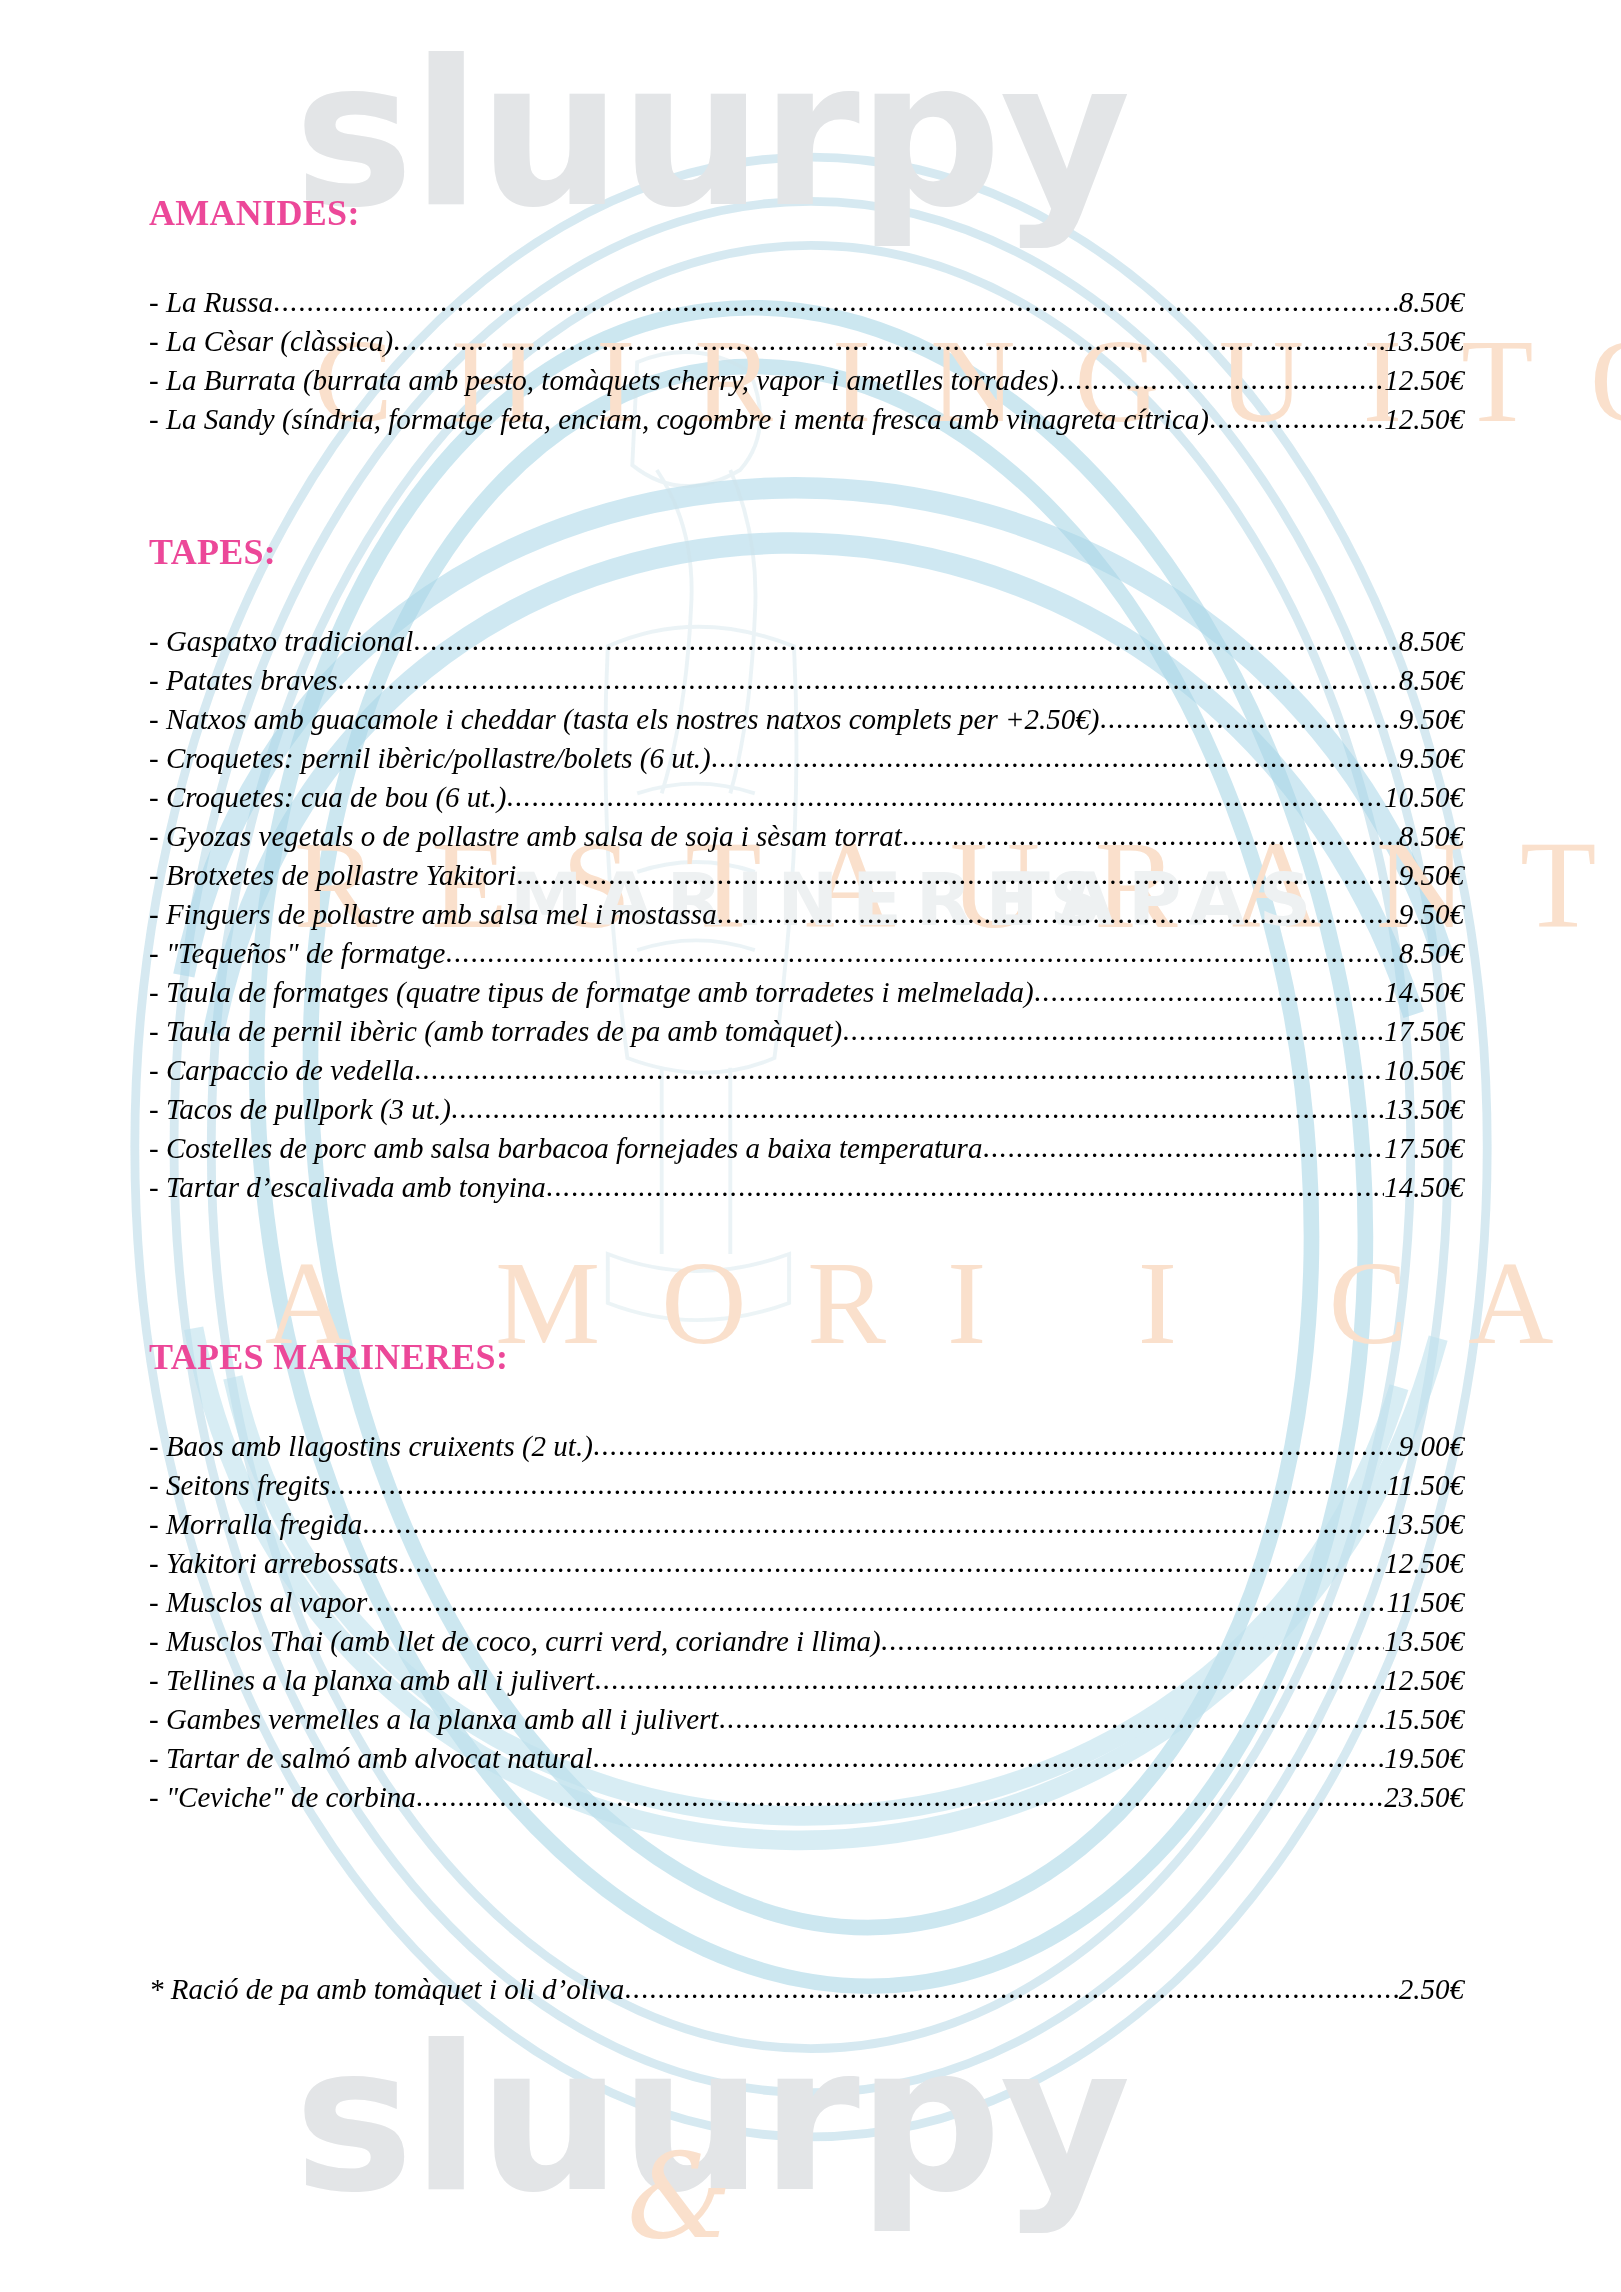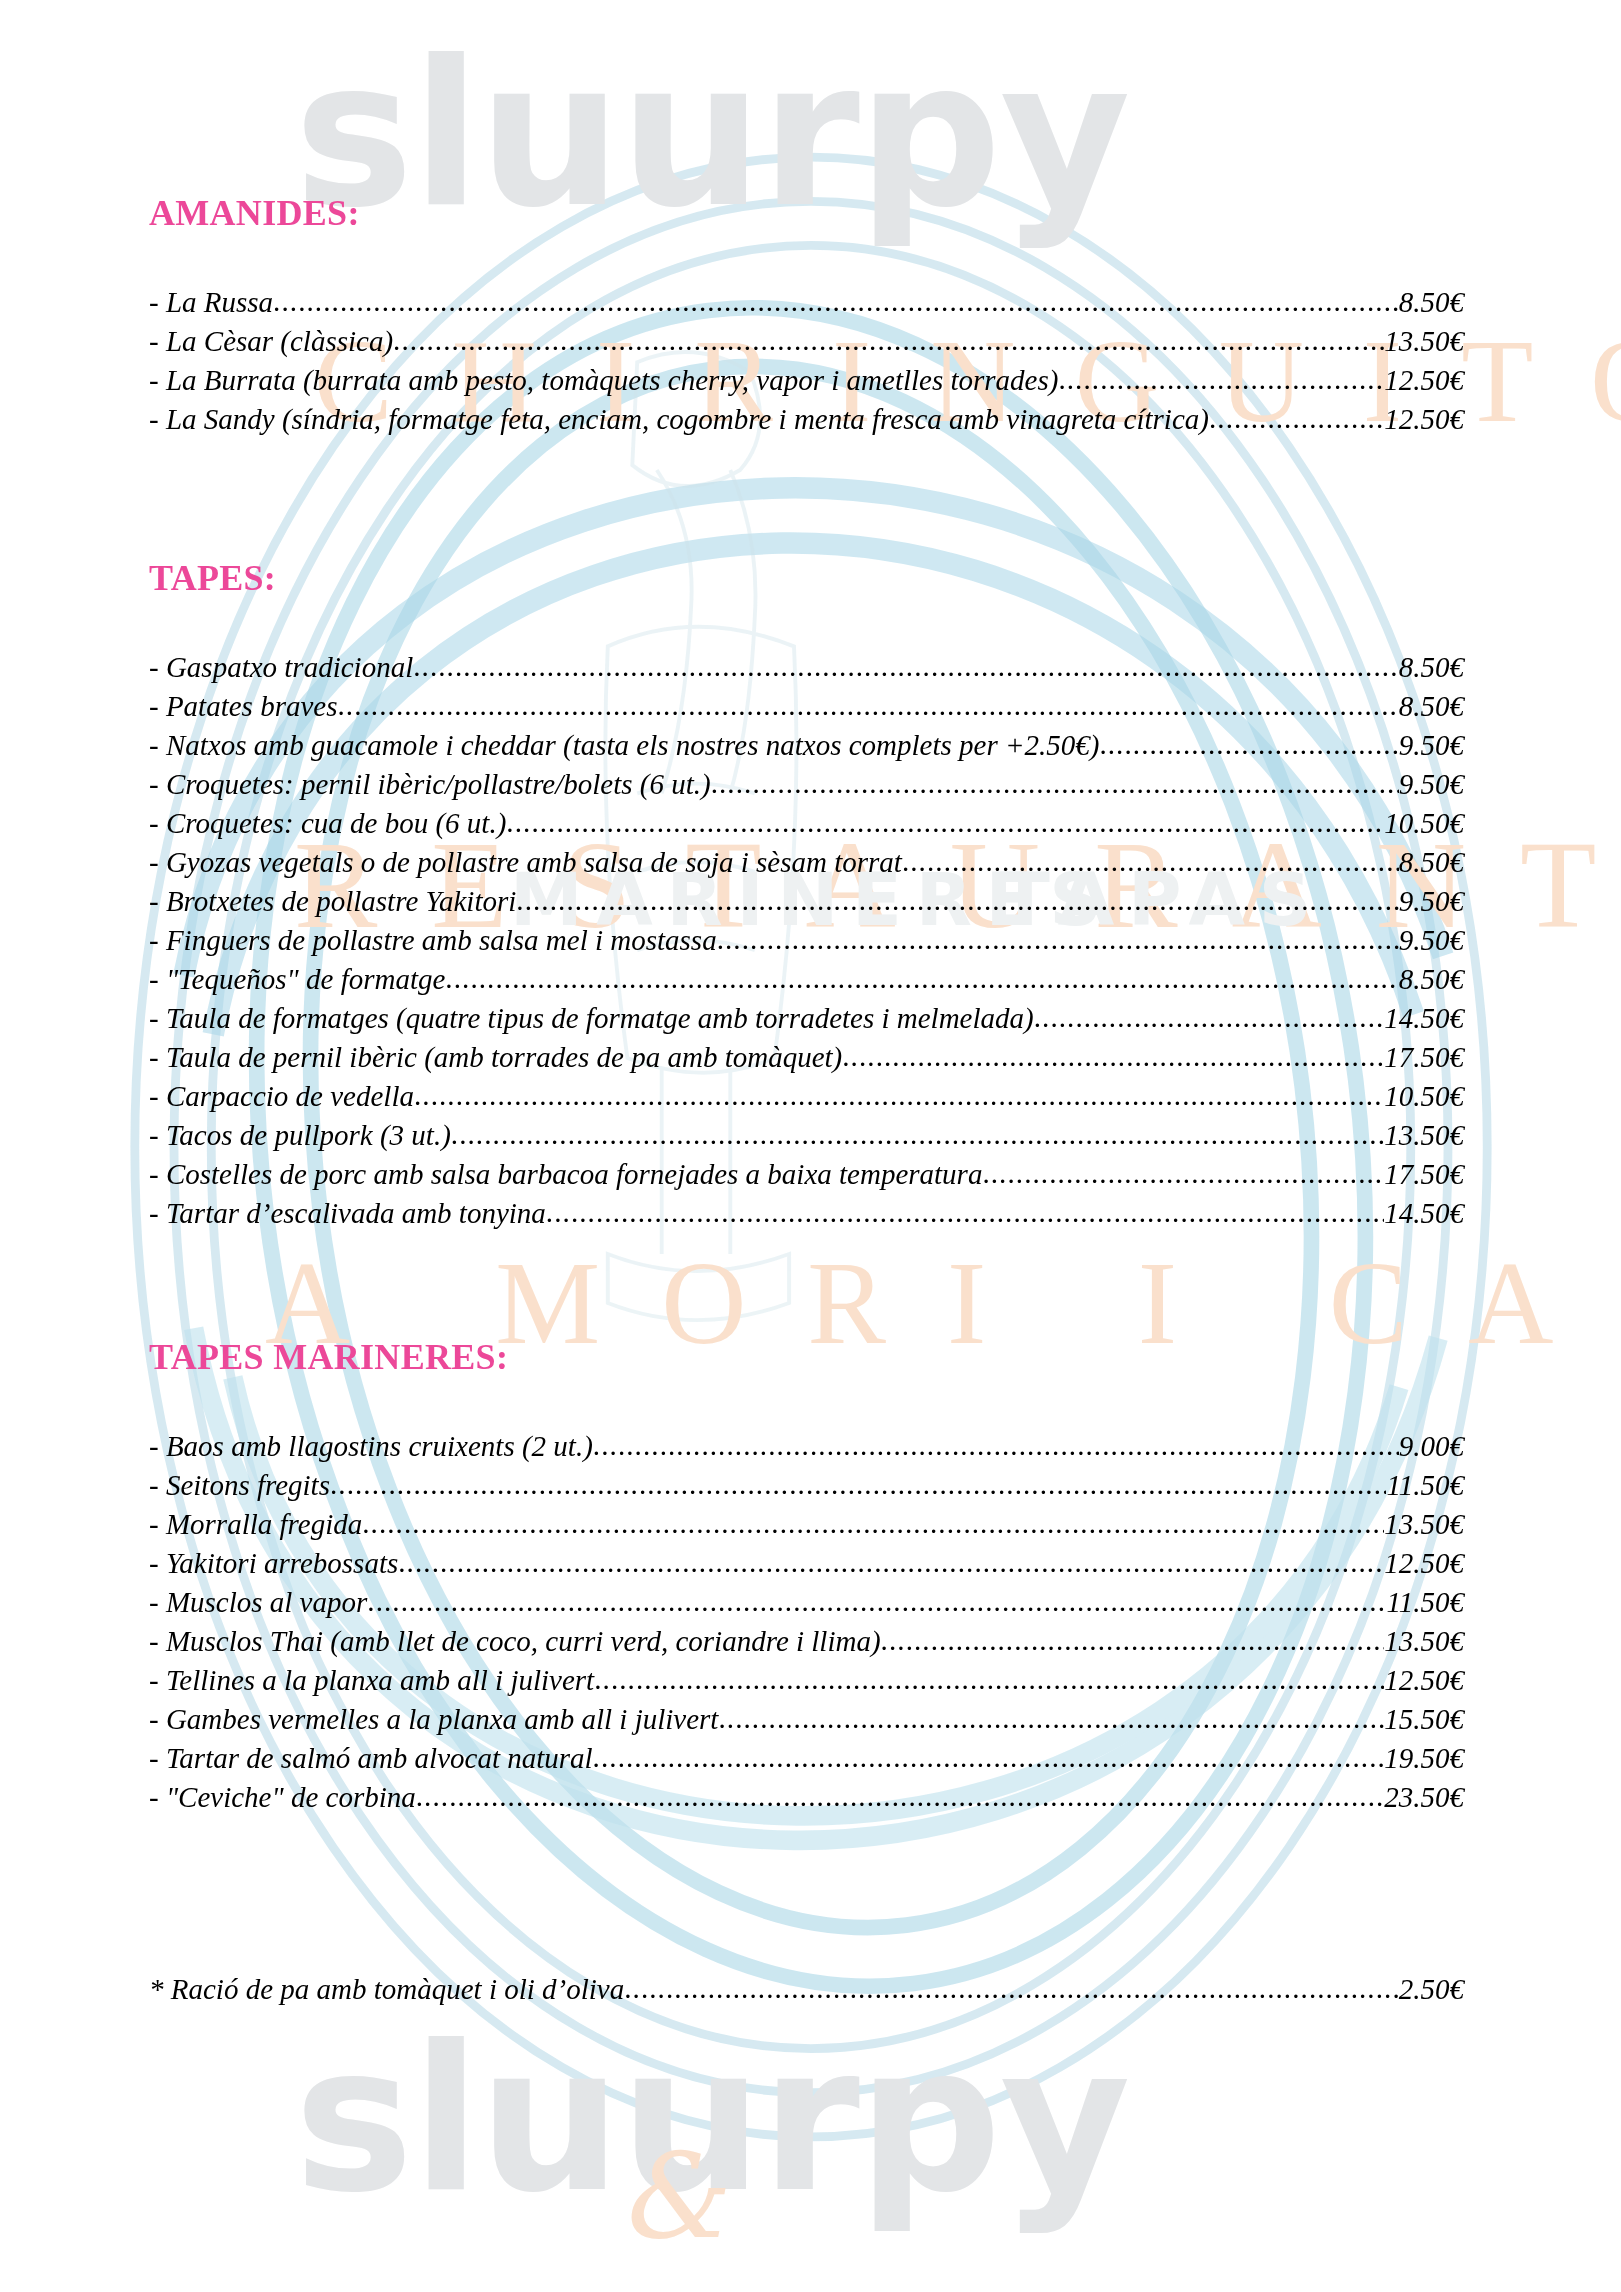--- a/index.html
+++ b/index.html
@@ -179,21 +179,21 @@
           <span class="price">12.50€</span>
         </li>
         <li class="item">
           <span class="nm">- La Sandy (síndria, formatge feta, enciam, cogombre i menta fresca amb vinagreta cítrica)</span>
           <span class="leader">................................................................................................................................................................................................................................................................................................................................................................................................................</span>
           <span class="price">12.50€</span>
         </li>
       </ul>
   </div>
 
-  <div class="section" id="sec-1" style="top:557px;">
+  <div class="section" id="sec-1" style="top:531px;">
     <h2 class="section-title">TAPES:</h2>
     <ul class="items" id="items-1" style="margin-top:49px;">
         <li class="item">
           <span class="nm">- Gaspatxo tradicional</span>
           <span class="leader">................................................................................................................................................................................................................................................................................................................................................................................................................</span>
           <span class="price">8.50€</span>
         </li>
         <li class="item">
           <span class="nm">- Patates braves</span>
           <span class="leader">................................................................................................................................................................................................................................................................................................................................................................................................................</span>

